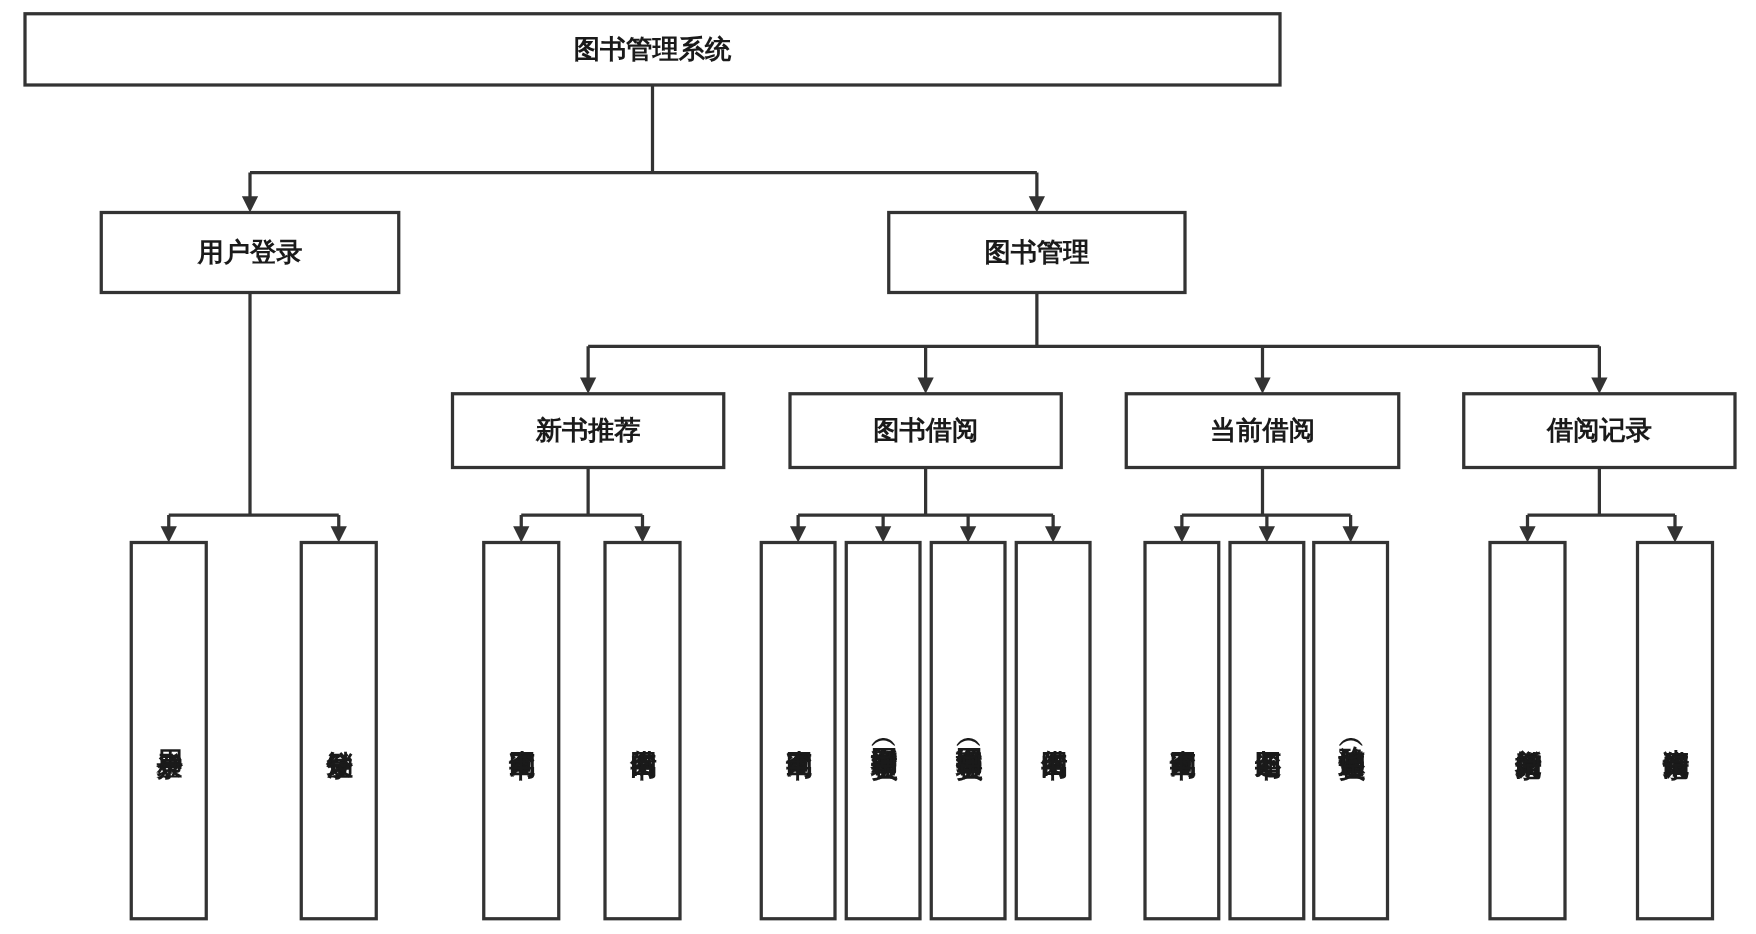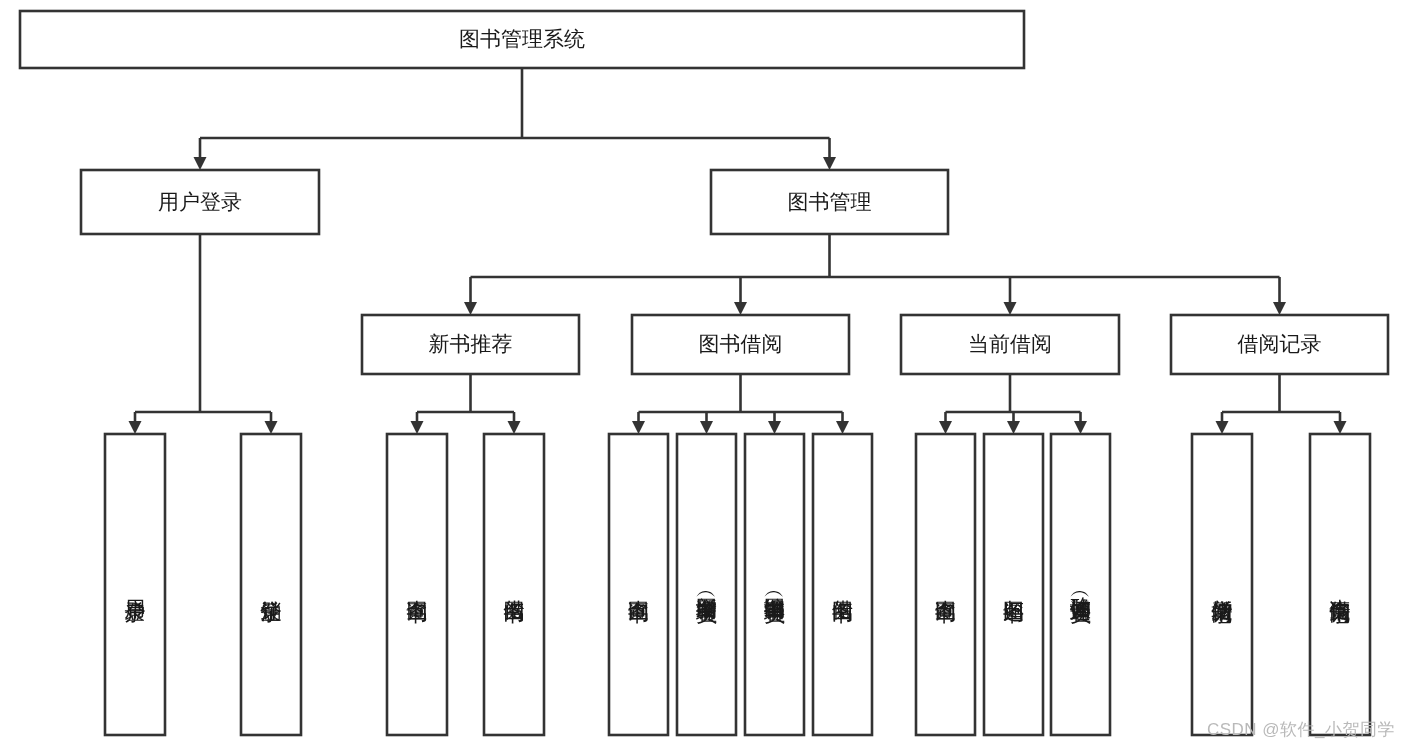--- a/index.html
+++ b/index.html
@@ -11,20 +11,21 @@
     width: 1405px;
     height: 747px;
     font-family: "Liberation Sans", "DejaVu Sans", sans-serif;
     overflow: hidden;
     position: relative;
   }
   #diagram-root {
     position: relative;
     width: 1405px;
     height: 747px;
+    font-weight: bold;
   }
   svg.diagram-canvas {
     position: absolute;
     left: 0;
     top: 0;
     width: 1405px;
     height: 747px;
   }
   .node-box {
     fill: #ffffff;
@@ -227,14 +228,13 @@
       <div class="leaf-label-v" style="left: 609px; top: 434px; width: 59px; height: 301px;">查询图书</div>
       <div class="leaf-label-v" style="left: 677px; top: 434px; width: 59px; height: 301px;">新增图书（管理员）</div>
       <div class="leaf-label-v" style="left: 745px; top: 434px; width: 59px; height: 301px;">编辑图书（管理员）</div>
       <div class="leaf-label-v" style="left: 813px; top: 434px; width: 59px; height: 301px;">借阅图书</div>
       <div class="leaf-label-v" style="left: 916px; top: 434px; width: 59px; height: 301px;">查询图书</div>
       <div class="leaf-label-v" style="left: 984px; top: 434px; width: 59px; height: 301px;">归还图书</div>
       <div class="leaf-label-v" style="left: 1051px; top: 434px; width: 59px; height: 301px;">确认归还（管理员）</div>
       <div class="leaf-label-v" style="left: 1192px; top: 434px; width: 60px; height: 301px;">新增借阅记录</div>
       <div class="leaf-label-v" style="left: 1310px; top: 434px; width: 60px; height: 301px;">查询借阅记录</div>
     </div>
-  <div class="watermark">CSDN @软件_小贺同学</div>
 </div>
 
 </body></html>

